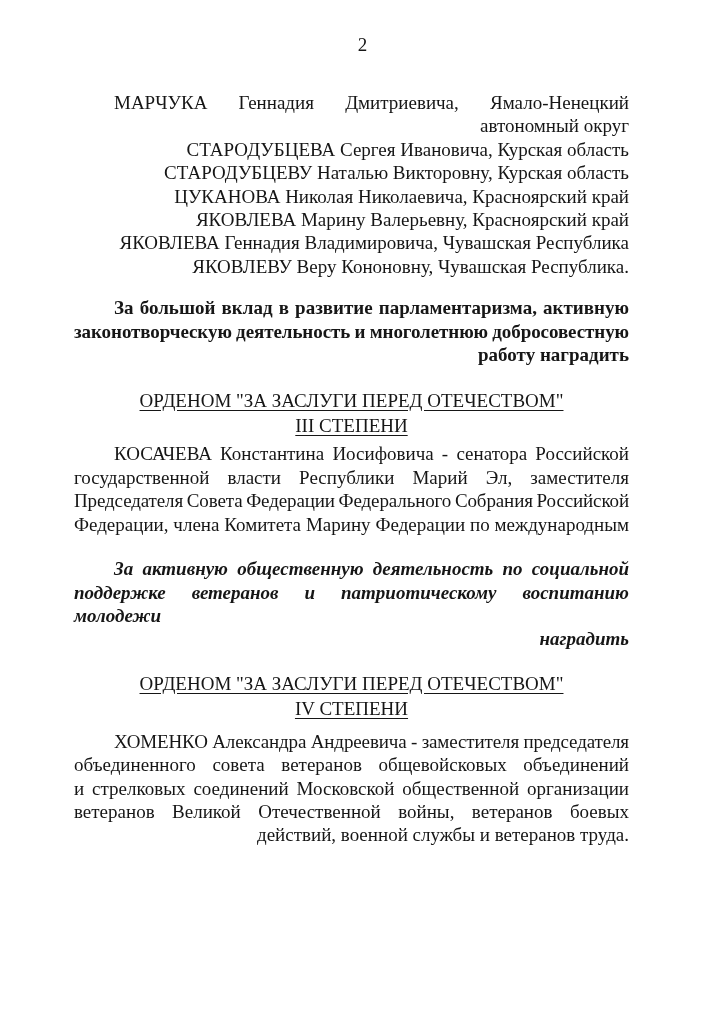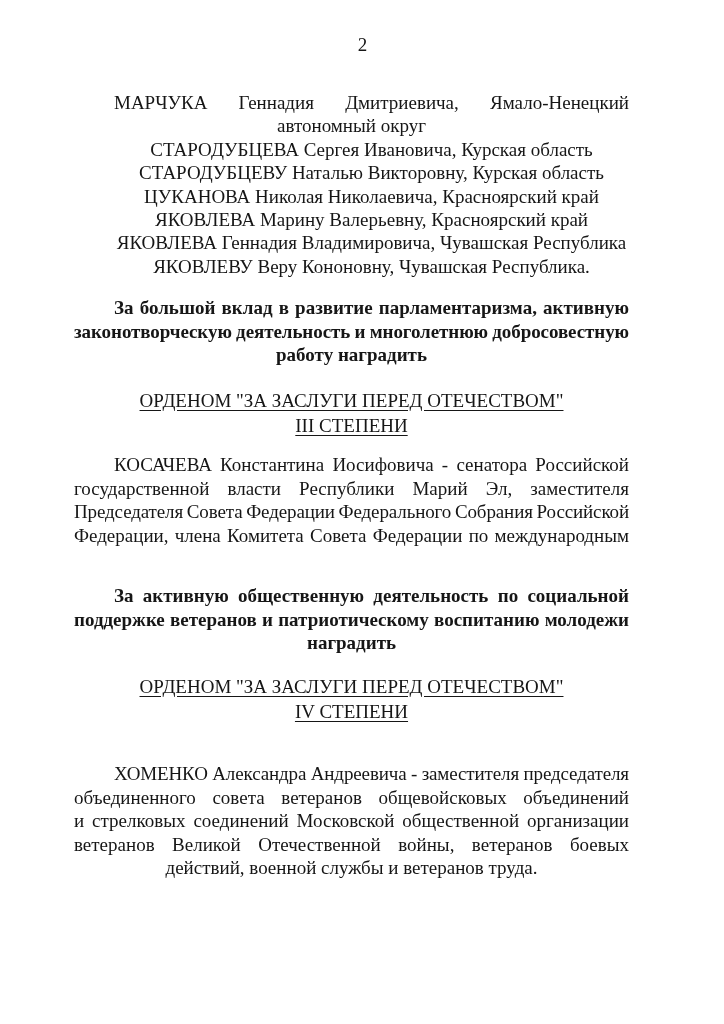--- a/index.html
+++ b/index.html
@@ -19,26 +19,26 @@
     text-align:center;
   }
   .doc{
     position:absolute;top:91px;left:74px;width:555px;
   }
   .block{margin:0;}
   .block.bold{font-weight:bold;}
   
   .block.m-bold1{margin-top:18px;}
   .block.m-head1{margin-top:22px;}
-  .block.m-kosa {margin-top:15px;}
-  .block.m-bold2{margin-top:37px;}
+  .block.m-kosa {margin-top:4px;}
+  .block.m-bold2{margin-top:21px;font-style:italic;}
   .block.m-head2{margin-top:20px;}
-  .block.m-khom {margin-top:38px;}
+  .block.m-khom {margin-top:9px;}
   .jline{text-align:justify;text-align-last:justify;}
-  .lline{text-align:center;}
+  .lline{text-align:right;}
   .ind{text-indent:40px;}
   .hline{
     text-align:center;
     text-decoration:underline;
     text-underline-offset:3px;
     line-height:25px;
   }
 </style>
 </head>
 <body>
@@ -64,21 +64,21 @@
         <div class="lline">работу наградить</div>
       </div>
       <div class="block m-head1">
         <div class="hline">ОРДЕНОМ "ЗА ЗАСЛУГИ ПЕРЕД ОТЕЧЕСТВОМ"</div>
         <div class="hline">III СТЕПЕНИ</div>
       </div>
       <div class="block m-kosa">
         <div class="jline ind">КОСАЧЕВА Константина Иосифовича - сенатора Российской</div>
         <div class="jline">государственной власти Республики Марий Эл, заместителя</div>
         <div class="jline" style="letter-spacing: -0.12px; word-spacing: -0.9px;">Председателя Совета Федерации Федерального Собрания Российской</div>
-        <div class="jline">Федерации, члена Комитета Совета Федерации по международным</div>
+        <div class="jline">Федерации, члена Комитета Марину Федерации по международным</div>
       </div>
       <div class="block bold m-bold2">
         <div class="jline ind">За активную общественную деятельность по социальной</div>
         <div class="jline">поддержке ветеранов и патриотическому воспитанию молодежи</div>
         <div class="lline">наградить</div>
       </div>
       <div class="block m-head2">
         <div class="hline">ОРДЕНОМ "ЗА ЗАСЛУГИ ПЕРЕД ОТЕЧЕСТВОМ"</div>
         <div class="hline">IV СТЕПЕНИ</div>
       </div>

